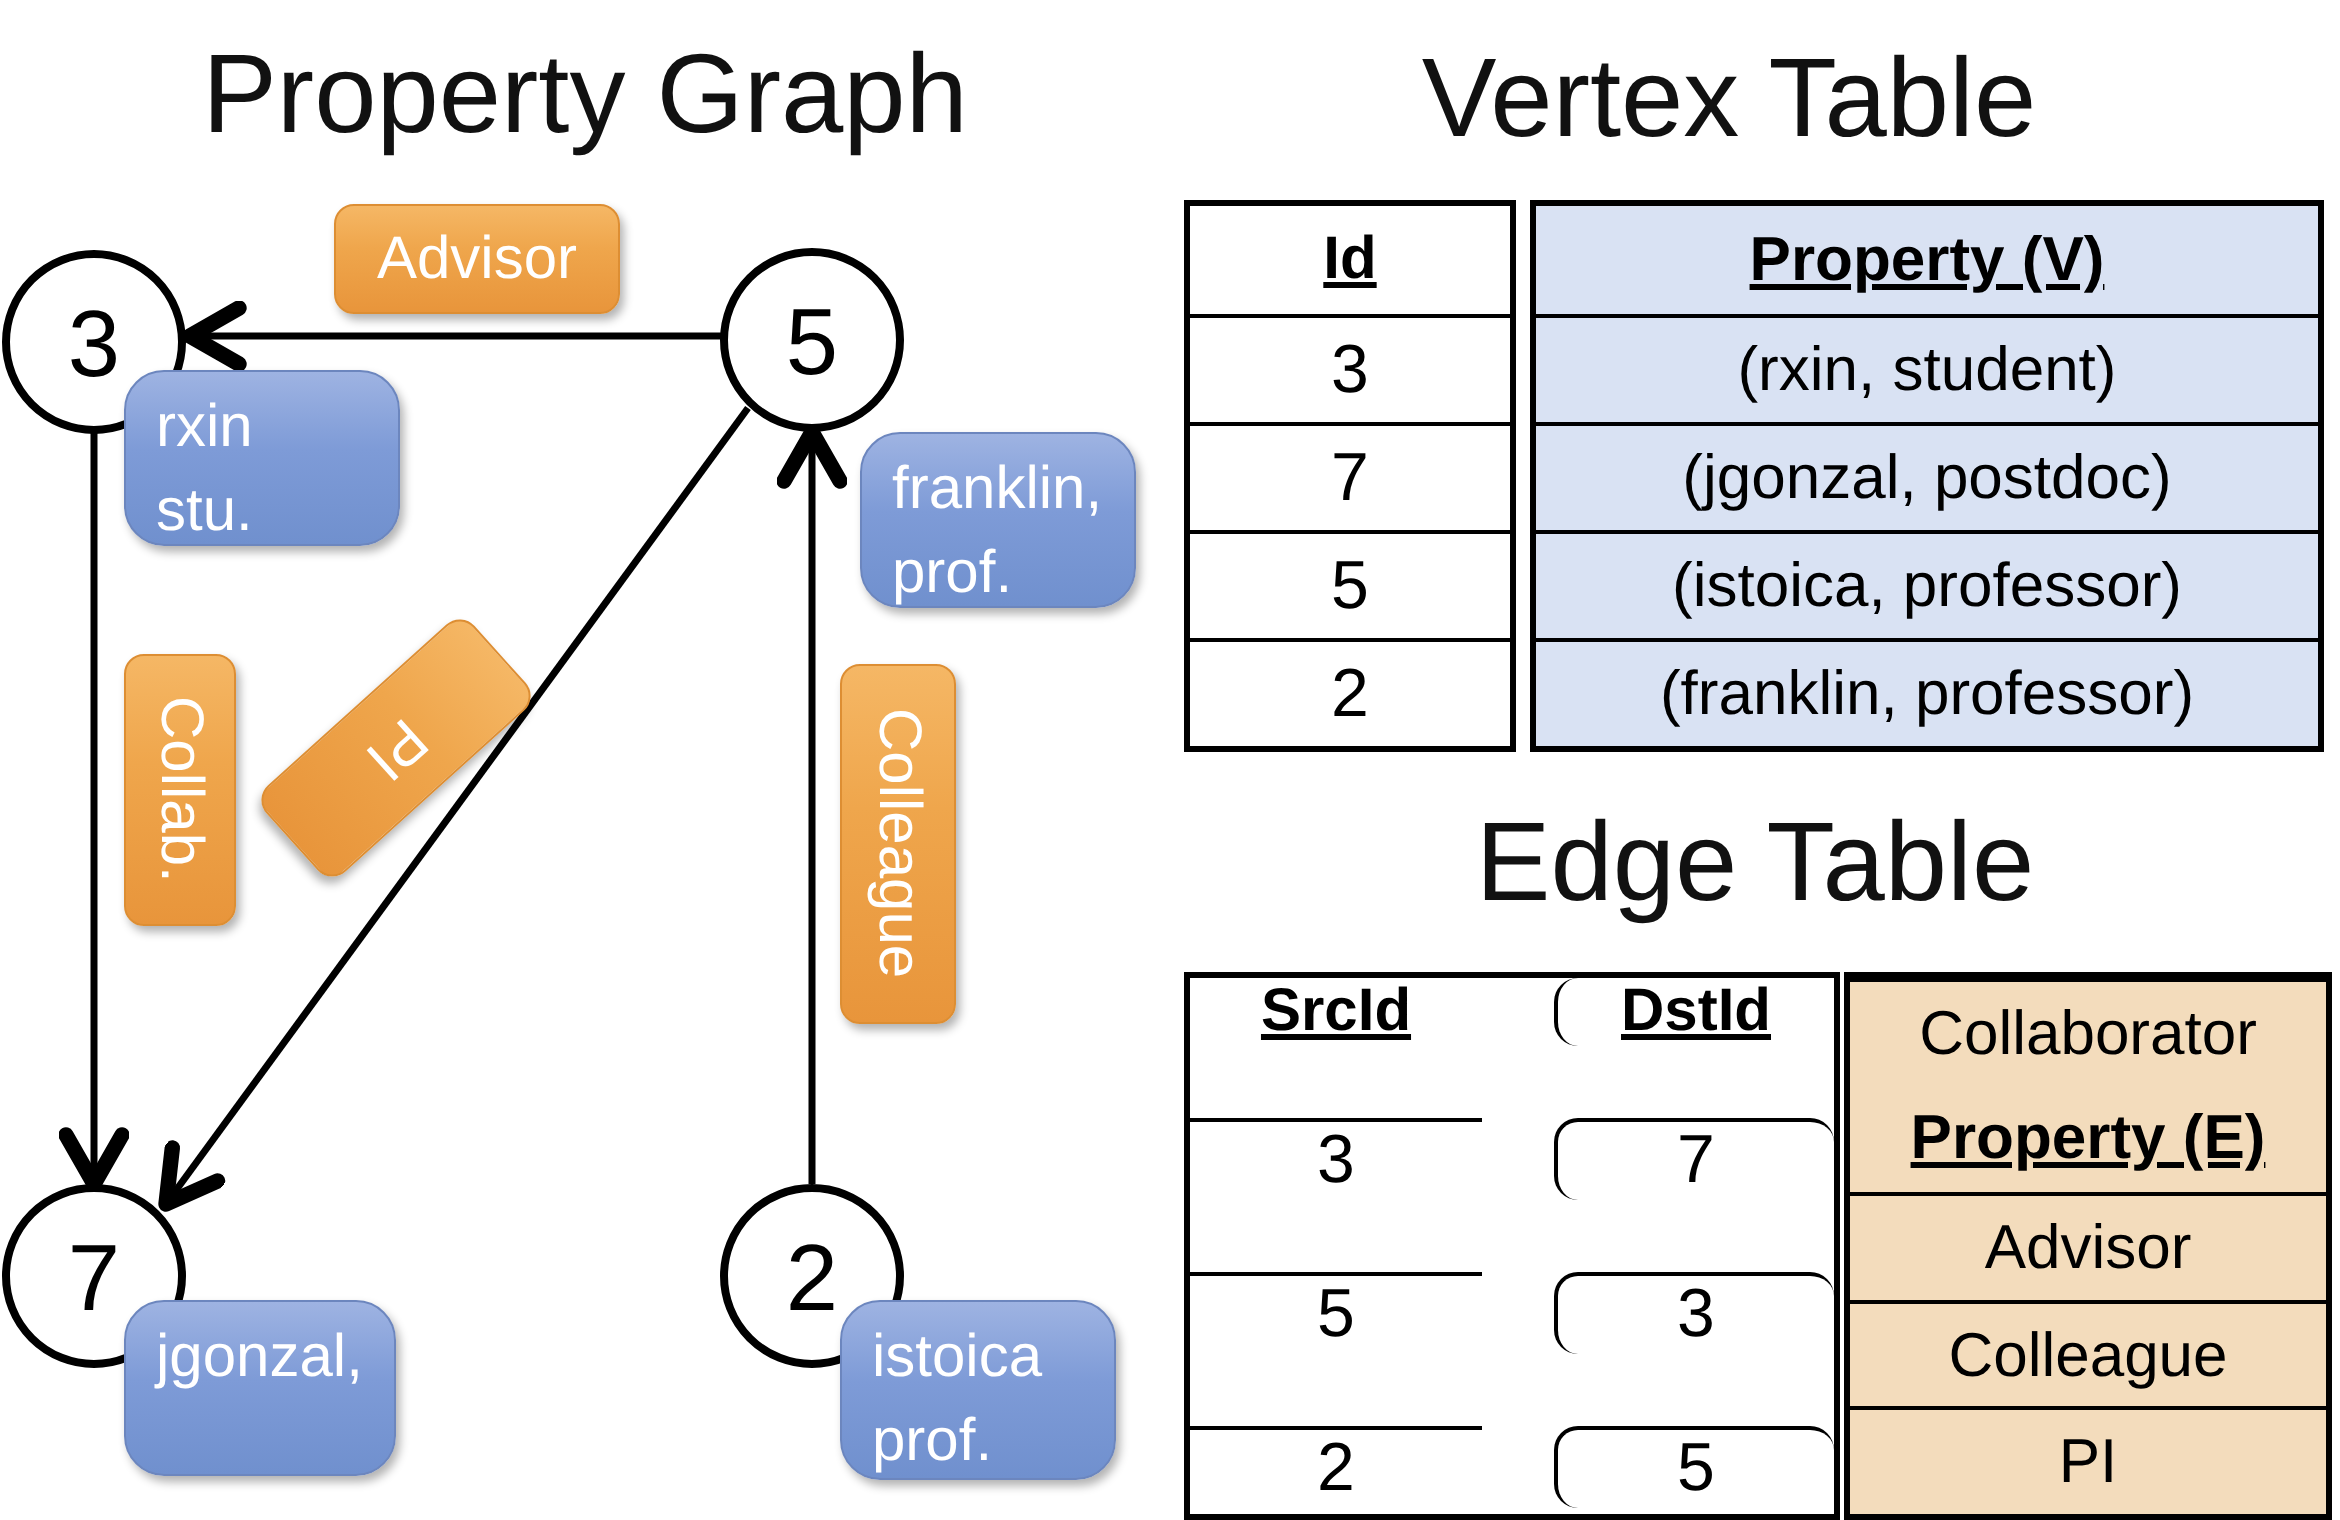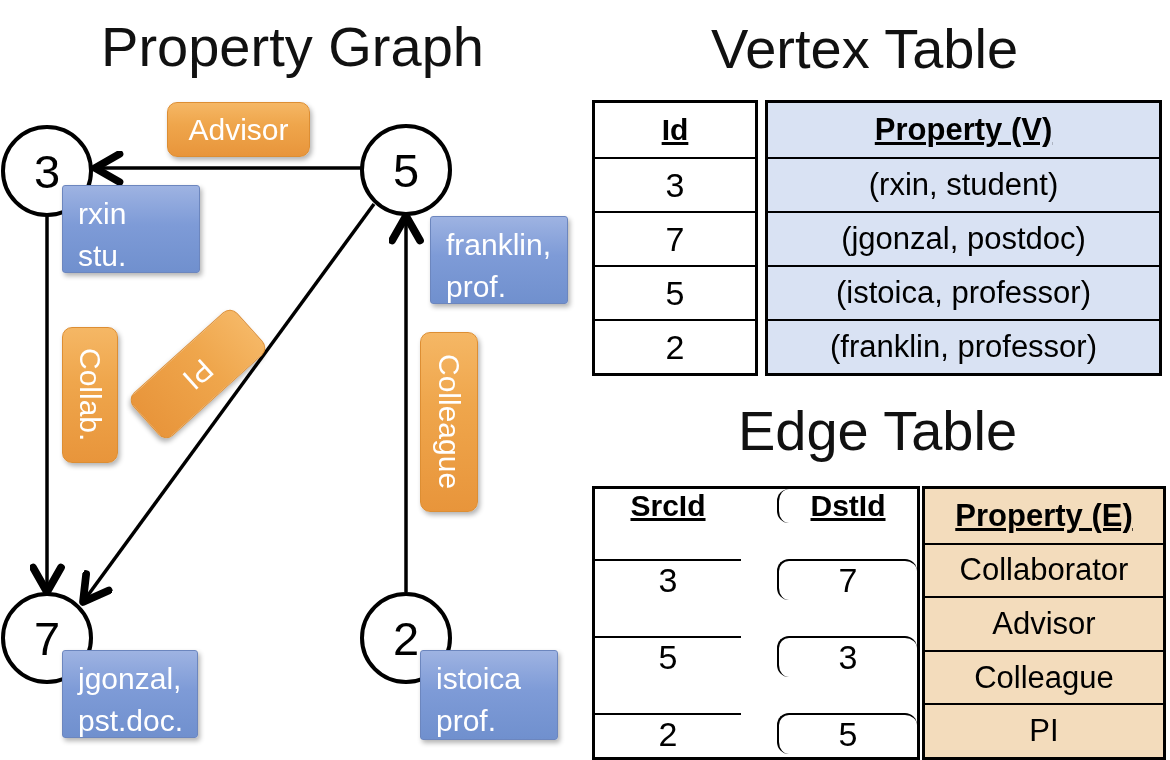--- a/index.html
+++ b/index.html
@@ -11,21 +11,21 @@
     white-space:nowrap;text-align:center;color:#111;}
   svg.edges{position:absolute;left:0;top:0;pointer-events:none;}
   .node{position:absolute;width:92px;height:92px;box-sizing:border-box;
     border:4px solid #000;border-radius:50%;background:#fff;
     display:flex;align-items:center;justify-content:center;font-size:47px;}
   .elabel{position:absolute;box-sizing:border-box;border-radius:10px;
     background:linear-gradient(180deg,#F5B765 0%,#EFA64C 40%,#E8953B 100%);
     border:1px solid #DD8E33;color:#fff;display:flex;align-items:center;justify-content:center;
     font-size:30px;box-shadow:2px 3px 5px rgba(0,0,0,0.30);}
   .elabel.vert{writing-mode:vertical-rl;}
-  .vbox{position:absolute;box-sizing:border-box;border-radius:3px;
+  .vbox{position:absolute;box-sizing:border-box;border-radius:20px;
     background:linear-gradient(180deg,#9EB3E2 0%,#7E9BD7 45%,#7090CE 100%);
     border:1px solid #6C86BE;color:#fff;font-size:30px;line-height:1.4;
     padding:7px 8px 7px 15px;box-shadow:2px 3px 5px rgba(0,0,0,0.30);}
   .vbox div{white-space:nowrap;}
   .tbl{position:absolute;box-sizing:border-box;border:3px solid #000;display:grid;background:#fff;}
   .cell{display:flex;align-items:center;justify-content:center;
     border-top:2px solid #000;font-size:34px;}
   .cell.top{border-top:none;}
   .cell.hdr{font-weight:bold;font-size:30px;text-decoration:underline;}
   .cell.vprop{background:#D9E2F3;font-size:31px;}
@@ -74,21 +74,20 @@
   <div class="vbox" style="left:62px;top:185px;width:138px;height:88px;">
     <div>rxin</div>
     <div>stu.</div>
   </div>
   <div class="vbox" style="left:430px;top:185px;width:138px;height:88px;margin-top:31px;">
     <div>franklin,</div>
     <div>prof.</div>
   </div>
   <div class="vbox" style="left:62px;top:650px;width:136px;height:88px;">
     <div>jgonzal,</div>
-    <div>pst.doc.</div>
   </div>
   <div class="vbox" style="left:420px;top:650px;width:138px;height:90px;">
     <div>istoica</div>
     <div>prof.</div>
   </div>
 
   <div class="tbl" style="left:592px;top:100px;width:166px;height:276px;grid-template-rows:repeat(5,1fr);">
     <div class="cell hdr top">Id</div>
     <div class="cell">3</div>
     <div class="cell">7</div>
@@ -111,20 +110,20 @@
     <div class="cell lft">7</div>
     <div class="cell">5</div>
     <div class="cell lft">3</div>
     <div class="cell">2</div>
     <div class="cell lft">5</div>
     <div class="cell">5</div>
     <div class="cell lft">7</div>
   </div>
 
   <div class="tbl" style="left:922px;top:486px;width:244px;height:274px;grid-template-rows:repeat(5,1fr);">
+    <div class="cell eprop">Collaborator</div>
     <div class="cell hdr eprop top">Property (E)</div>
-    <div class="cell eprop">Collaborator</div>
     <div class="cell eprop">Advisor</div>
     <div class="cell eprop">Colleague</div>
     <div class="cell eprop">PI</div>
   </div>
 
 </div>
 
 </body></html>

